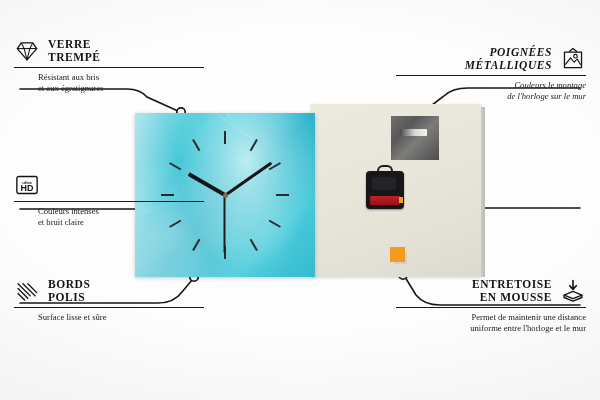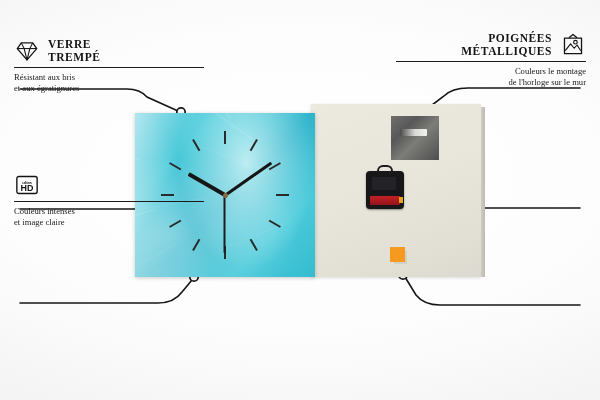--- a/index.html
+++ b/index.html
@@ -27,27 +27,28 @@
     font-weight:bold; font-size:11.5px; line-height:12.6px;
     letter-spacing:.55px; color:#141414; text-transform:uppercase;
     white-space:pre-line;
   }
   .feat-icon { flex:0 0 auto; width:26px; height:26px; display:block; }
   .feat-rule { height:1px; background:#1a1a1a; margin:3px 0 4px; width:100%; }
   .feat-desc {
     font-family:"Liberation Serif", serif;
     font-size:8.6px; line-height:10.6px; color:#23211f;
     white-space:pre-line;
+    margin-left:24px;
   }
 
   
   #f-verre      { top:38px;  }
   #f-impression { top:172px; }
   #f-bords      { top:278px; }
-  #f-poignees   { top:32px;  }
+  #f-poignees   { top:46px;font-style:italic;  }
   #f-mecanisme  { top:172px; }
   #f-entretoise { top:278px; }
 
   
   #product { position:absolute; left:135px; top:104px; width:346px; height:177px; }
 
   
   #backpanel {
     position:absolute; left:176px; top:0; width:170px; height:173px;
     background:linear-gradient(160deg,#eceade 0%,#e8e6da 45%,#e3e1d5 75%,#dcdad0 100%);
@@ -227,37 +228,70 @@
   <div class="feat left" id="f-impression">
     <div class="feat-head">
       <svg class="feat-icon" viewBox="0 0 32 32">
         <rect x="3.5" y="5.5" width="25" height="21" rx="2.5" fill="none" stroke="#141414" stroke-width="1.7"></rect>
         <text x="16" y="14.2" text-anchor="middle" font-family="Liberation Sans, sans-serif" font-size="5.4" font-weight="bold" fill="#141414">ultra</text>
         <text x="16" y="23.6" text-anchor="middle" font-family="Liberation Sans, sans-serif" font-size="11" font-weight="bold" fill="#141414">HD</text>
       </svg>
     </div>
     <div class="feat-rule"></div>
     <div class="feat-desc">Couleurs intenses
-et image claire</div>
-  </div>
-
+et bruit claire</div>
+  </div>
+
+  <div class="feat left" id="f-bords">
+    <div class="feat-head">
+      <svg class="feat-icon" viewBox="0 0 32 32">
+        <g stroke="#141414" stroke-width="1.7" stroke-linecap="round" fill="none">
+          <path d="M5,7 L20,22"></path>
+            <path d="M5,13 L17,25"></path>
+          <path d="M5,19 L13,27"></path>
+            <path d="M11,7 L26,22"></path>
+          <path d="M17,7 L28,18"></path>
+        </g>
+      </svg>
+      <div class="feat-title">BORDS
+POLIS</div>
+    </div>
+    <div class="feat-rule"></div>
+    <div class="feat-desc">Surface lisse et sûre</div>
+  </div>
 
   <div class="feat right" id="f-poignees">
     <div class="feat-head">
       <svg class="feat-icon" viewBox="0 0 32 32">
         <g fill="none" stroke="#141414" stroke-width="1.6" stroke-linejoin="round">
           <path d="M11,7 L16,3 L21,7"></path>
           <rect x="5.5" y="7.5" width="21" height="19"></rect>
           <path d="M6.5,23 L13,14.5 L17.5,20 L21,16 L25.5,23" stroke-width="1.4"></path>
           <circle cx="19" cy="12.5" r="2.2" stroke-width="1.4"></circle>
         </g>
       </svg>
       <div class="feat-title">POIGNÉES
 MÉTALLIQUES</div>
     </div>
     <div class="feat-rule"></div>
     <div class="feat-desc">Couleurs le montage
 de l'horloge sur le mur</div>
   </div>
 
 
+  <div class="feat right" id="f-entretoise">
+    <div class="feat-head">
+      <svg class="feat-icon" viewBox="0 0 32 32">
+        <g fill="none" stroke="#141414" stroke-width="1.7" stroke-linejoin="round">
+          <path d="M16,3 L16,13 M12,9.5 L16,14 L20,9.5" stroke-linecap="round" stroke-width="2"></path>
+          <path d="M16,16.5 L27,21 L16,25.5 L5,21 Z"></path>
+          <path d="M5,21 L5,24 L16,28.5 L27,24 L27,21"></path>
+        </g>
+      </svg>
+      <div class="feat-title">ENTRETOISE
+EN MOUSSE</div>
+    </div>
+    <div class="feat-rule"></div>
+    <div class="feat-desc">Permet de maintenir une distance
+uniforme entre l'horloge et le mur</div>
+  </div>
 
 </div>
 
 </body></html>

